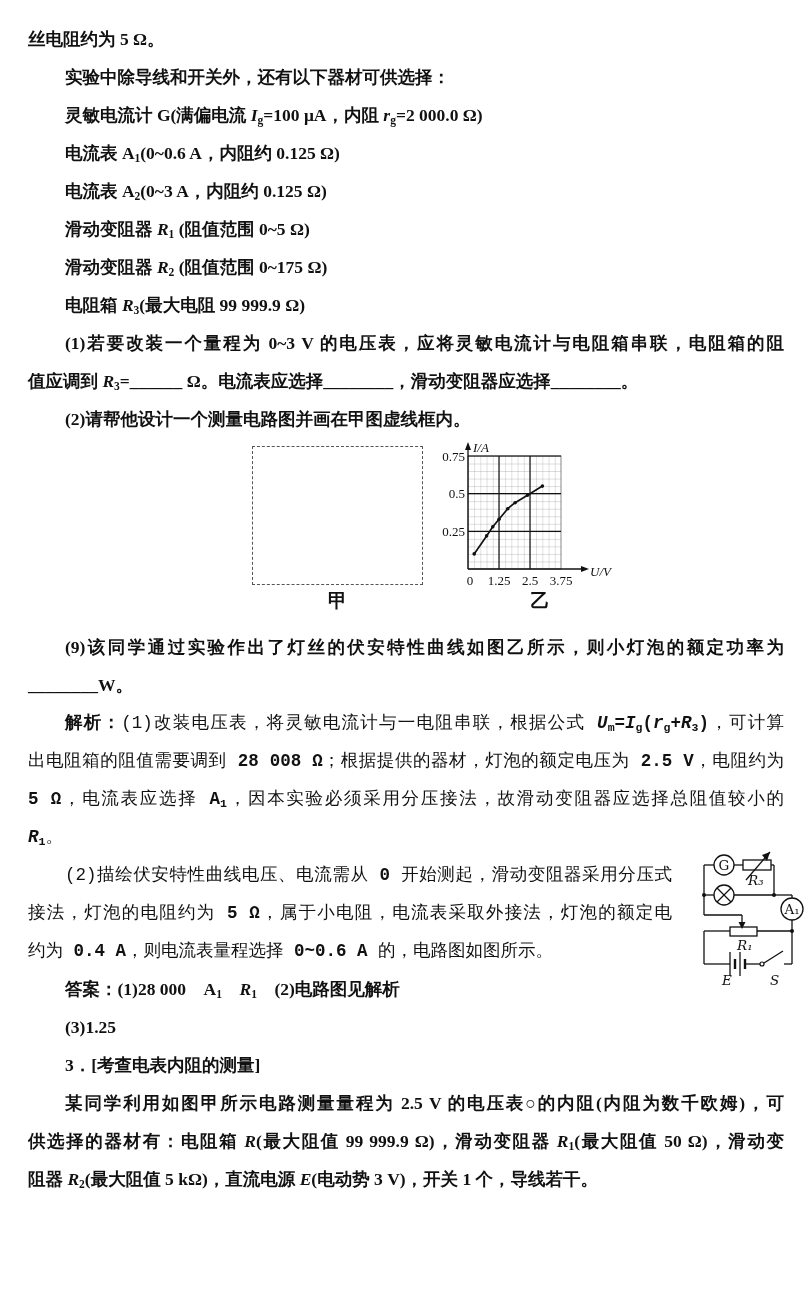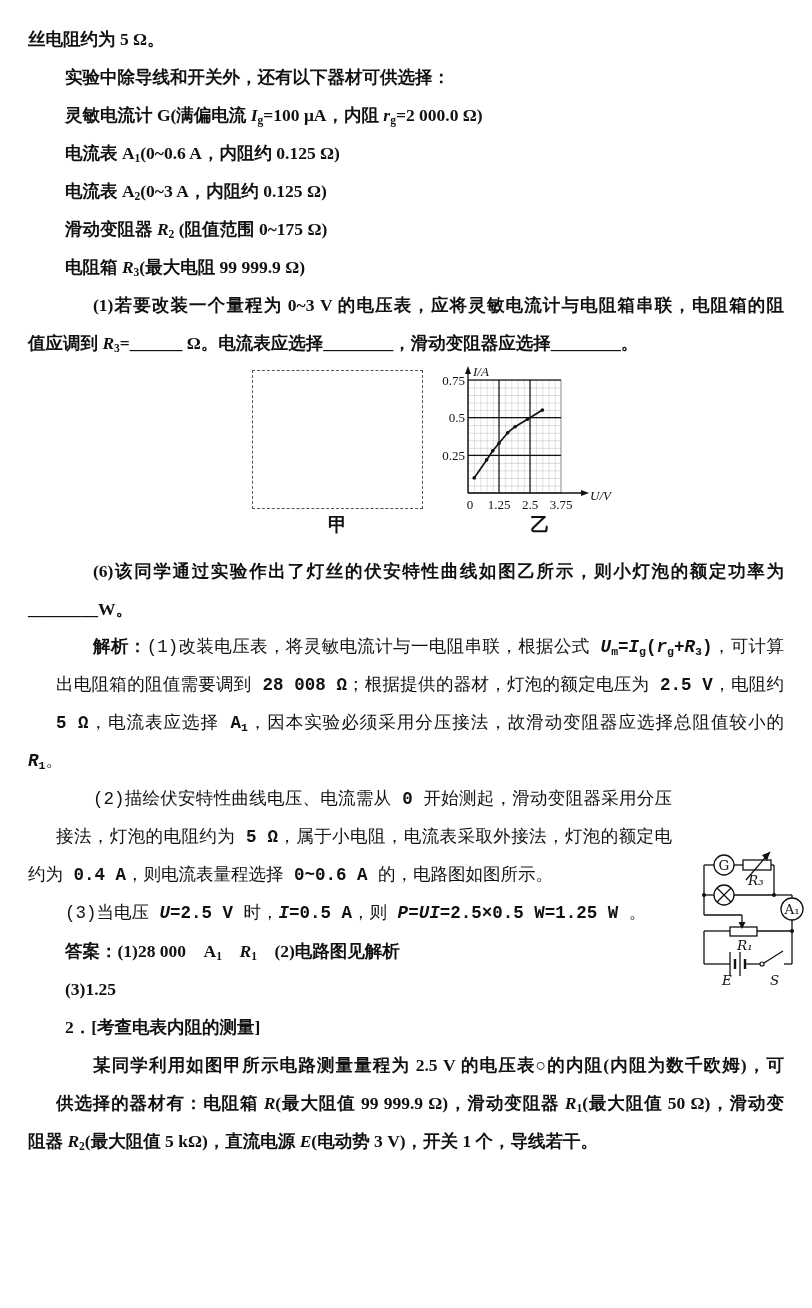--- a/index.html
+++ b/index.html
@@ -3,21 +3,21 @@
 <meta charset="utf-8">
 <style>
   html,body{margin:0;padding:0;background:#fff;}
   .page{position:relative;width:812px;height:1308px;background:#ffffff;overflow:hidden;
         font-family:"Liberation Serif","DejaVu Serif",serif;color:#111;}
   .text-col{position:absolute;left:28px;top:20px;width:756px;}
   .ln{height:38px;line-height:38px;font-size:17.5px;font-weight:700;white-space:nowrap;overflow:visible;}
   .ln.ind{padding-left:37px;}
   .ln.kai{font-weight:400;font-family:Liberation Mono, monospace;}
   .ln.kai b{font-weight:700;}
-  .ln.fill{white-space:normal;text-align:justify;text-align-last:justify;overflow:hidden;height:38px;margin-left:28px;}
+  .ln.fill{white-space:normal;text-align:justify;text-align-last:justify;overflow:hidden;height:38px;}
   .ln.wrapright{padding-right:112px;}
   .ln i{font-style:italic;}
   .ln sub{font-size:66%;line-height:0;position:relative;top:0.28em;vertical-align:baseline;}
   
   .figure-row{position:relative;width:100%;height:190px;}
   .answer-box{position:absolute;left:224px;top:8px;width:169px;height:137px;
               border:1.6px dashed #555;background:#fff;}
   .fig-label{position:absolute;font-size:19px;font-weight:700;}
   .fig-label.jia{left:224px;width:171px;top:150px;text-align:center;}
   .fig-label.yi{left:412px;width:200px;top:150px;text-align:center;}
@@ -30,24 +30,26 @@
 <body>
 
 <div class="page">
 
   <div class="text-col">
     <div class="ln">丝电阻约为 5 Ω。</div>
     <div class="ln ind">实验中除导线和开关外，还有以下器材可供选择：</div>
     <div class="ln ind">灵敏电流计 G(满偏电流 <i>I</i><sub>g</sub>=100 μA，内阻 <i>r</i><sub>g</sub>=2 000.0 Ω)</div>
     <div class="ln ind">电流表 A<sub>1</sub>(0~0.6 A，内阻约 0.125 Ω)</div>
     <div class="ln ind">电流表 A<sub>2</sub>(0~3 A，内阻约 0.125 Ω)</div>
+    <div class="ln ind">滑动变阻器 <i>R</i><sub>1</sub> (阻值范围 0~5 Ω)</div>
     <div class="ln ind">滑动变阻器 <i>R</i><sub>2</sub> (阻值范围 0~175 Ω)</div>
     <div class="ln ind">电阻箱 <i>R</i><sub>3</sub>(最大电阻 99 999.9 Ω)</div>
     <div class="ln ind fill">(1)若要改装一个量程为 0~3 V 的电压表，应将灵敏电流计与电阻箱串联，电阻箱的阻</div>
     <div class="ln">值应调到 <i>R</i><sub>3</sub>=______ Ω。电流表应选择________，滑动变阻器应选择________。</div>
+    <div class="ln ind">(2)请帮他设计一个测量电路图并画在甲图虚线框内。</div>
 
     <div class="figure-row">
       <div class="answer-box"></div>
 
       <svg class="chart-svg" width="200" height="172" viewBox="0 0 200 172">
         <defs>
           <pattern id="minorgrid" patternUnits="userSpaceOnUse" x="28" y="18" width="6.2" height="7.533">
             <path d="M 6.2 0 L 0 0 0 7.533" fill="none" stroke="#8a8a8a" stroke-width="0.55"></path>
           </pattern>
         </defs>
@@ -91,33 +93,32 @@
             <circle cx="75.1" cy="64.7" r="1.8"></circle>
             <circle cx="87.5" cy="57.2" r="1.8"></circle>
             <circle cx="102.4" cy="48.1" r="1.8"></circle>
           </g>
       </svg>
 
       <div class="fig-label jia">甲</div>
       <div class="fig-label yi">乙</div>
     </div>
 
-    <div class="ln ind fill">(6)该同学通过实验作出了灯丝的伏安特性曲线如图乙所示，则小灯泡的额定功率为</div>
+    <div class="ln ind fill">(9)该同学通过实验作出了灯丝的伏安特性曲线如图乙所示，则小灯泡的额定功率为</div>
     <div class="ln">________W。</div>
     <div class="ln ind fill kai"><b>解析：</b>(1)改装电压表，将灵敏电流计与一电阻串联，根据公式 <b><i>U</i><sub>m</sub>=<i>I</i><sub>g</sub>(<i>r</i><sub>g</sub>+<i>R</i><sub>3</sub>)</b>，可计算</div>
     <div class="ln fill kai">出电阻箱的阻值需要调到 <b>28 008 Ω</b>；根据提供的器材，灯泡的额定电压为 <b>2.5 V</b>，电阻约为</div>
     <div class="ln fill kai"><b>5 Ω</b>，电流表应选择 <b>A<sub>1</sub></b>，因本实验必须采用分压接法，故滑动变阻器应选择总阻值较小的</div>
     <div class="ln kai"><b><i>R</i><sub>1</sub></b>。</div>
     <div class="ln ind fill kai wrapright">(2)描绘伏安特性曲线电压、电流需从 <b>0</b> 开始测起，滑动变阻器采用分压式</div>
     <div class="ln fill kai wrapright">接法，灯泡的电阻约为 <b>5 Ω</b>，属于小电阻，电流表采取外接法，灯泡的额定电</div>
     <div class="ln kai">约为 <b>0.4 A</b>，则电流表量程选择 <b>0~0.6 A</b> 的，电路图如图所示。</div>
-    <div class="ln ind kai">(3)当电压 <b><i>U</i>=2.5 V</b> 时，<b><i>I</i>=0.5 A</b>，则 <b><i>P</i>=<i>UI</i>=2.5×0.5 W=1.25 W</b> 。</div>
     <div class="ln ind"><b>答案：</b>(1)28 000　A<sub>1</sub>　<i>R</i><sub>1</sub>　(2)电路图见解析</div>
     <div class="ln ind">(3)1.25</div>
-    <div class="ln ind">2．[考查电表内阻的测量]</div>
+    <div class="ln ind">3．[考查电表内阻的测量]</div>
     <div class="ln ind fill">某同学利用如图甲所示电路测量量程为 2.5 V 的电压表○的内阻(内阻为数千欧姆)，可</div>
     <div class="ln fill">供选择的器材有：电阻箱 <i>R</i>(最大阻值 99 999.9 Ω)，滑动变阻器 <i>R</i><sub>1</sub>(最大阻值 50 Ω)，滑动变</div>
     <div class="ln">阻器 <i>R</i><sub>2</sub>(最大阻值 5 kΩ)，直流电源 <i>E</i>(电动势 3 V)，开关 1 个，导线若干。</div>
   </div>
 
   <svg class="circuit" width="126" height="160" viewBox="0 0 126 160">
     <g stroke="#111" stroke-width="1.3" fill="none">
 
       <line x1="18" y1="25" x2="28" y2="25"></line>
       <circle cx="38" cy="25" r="10"></circle>

